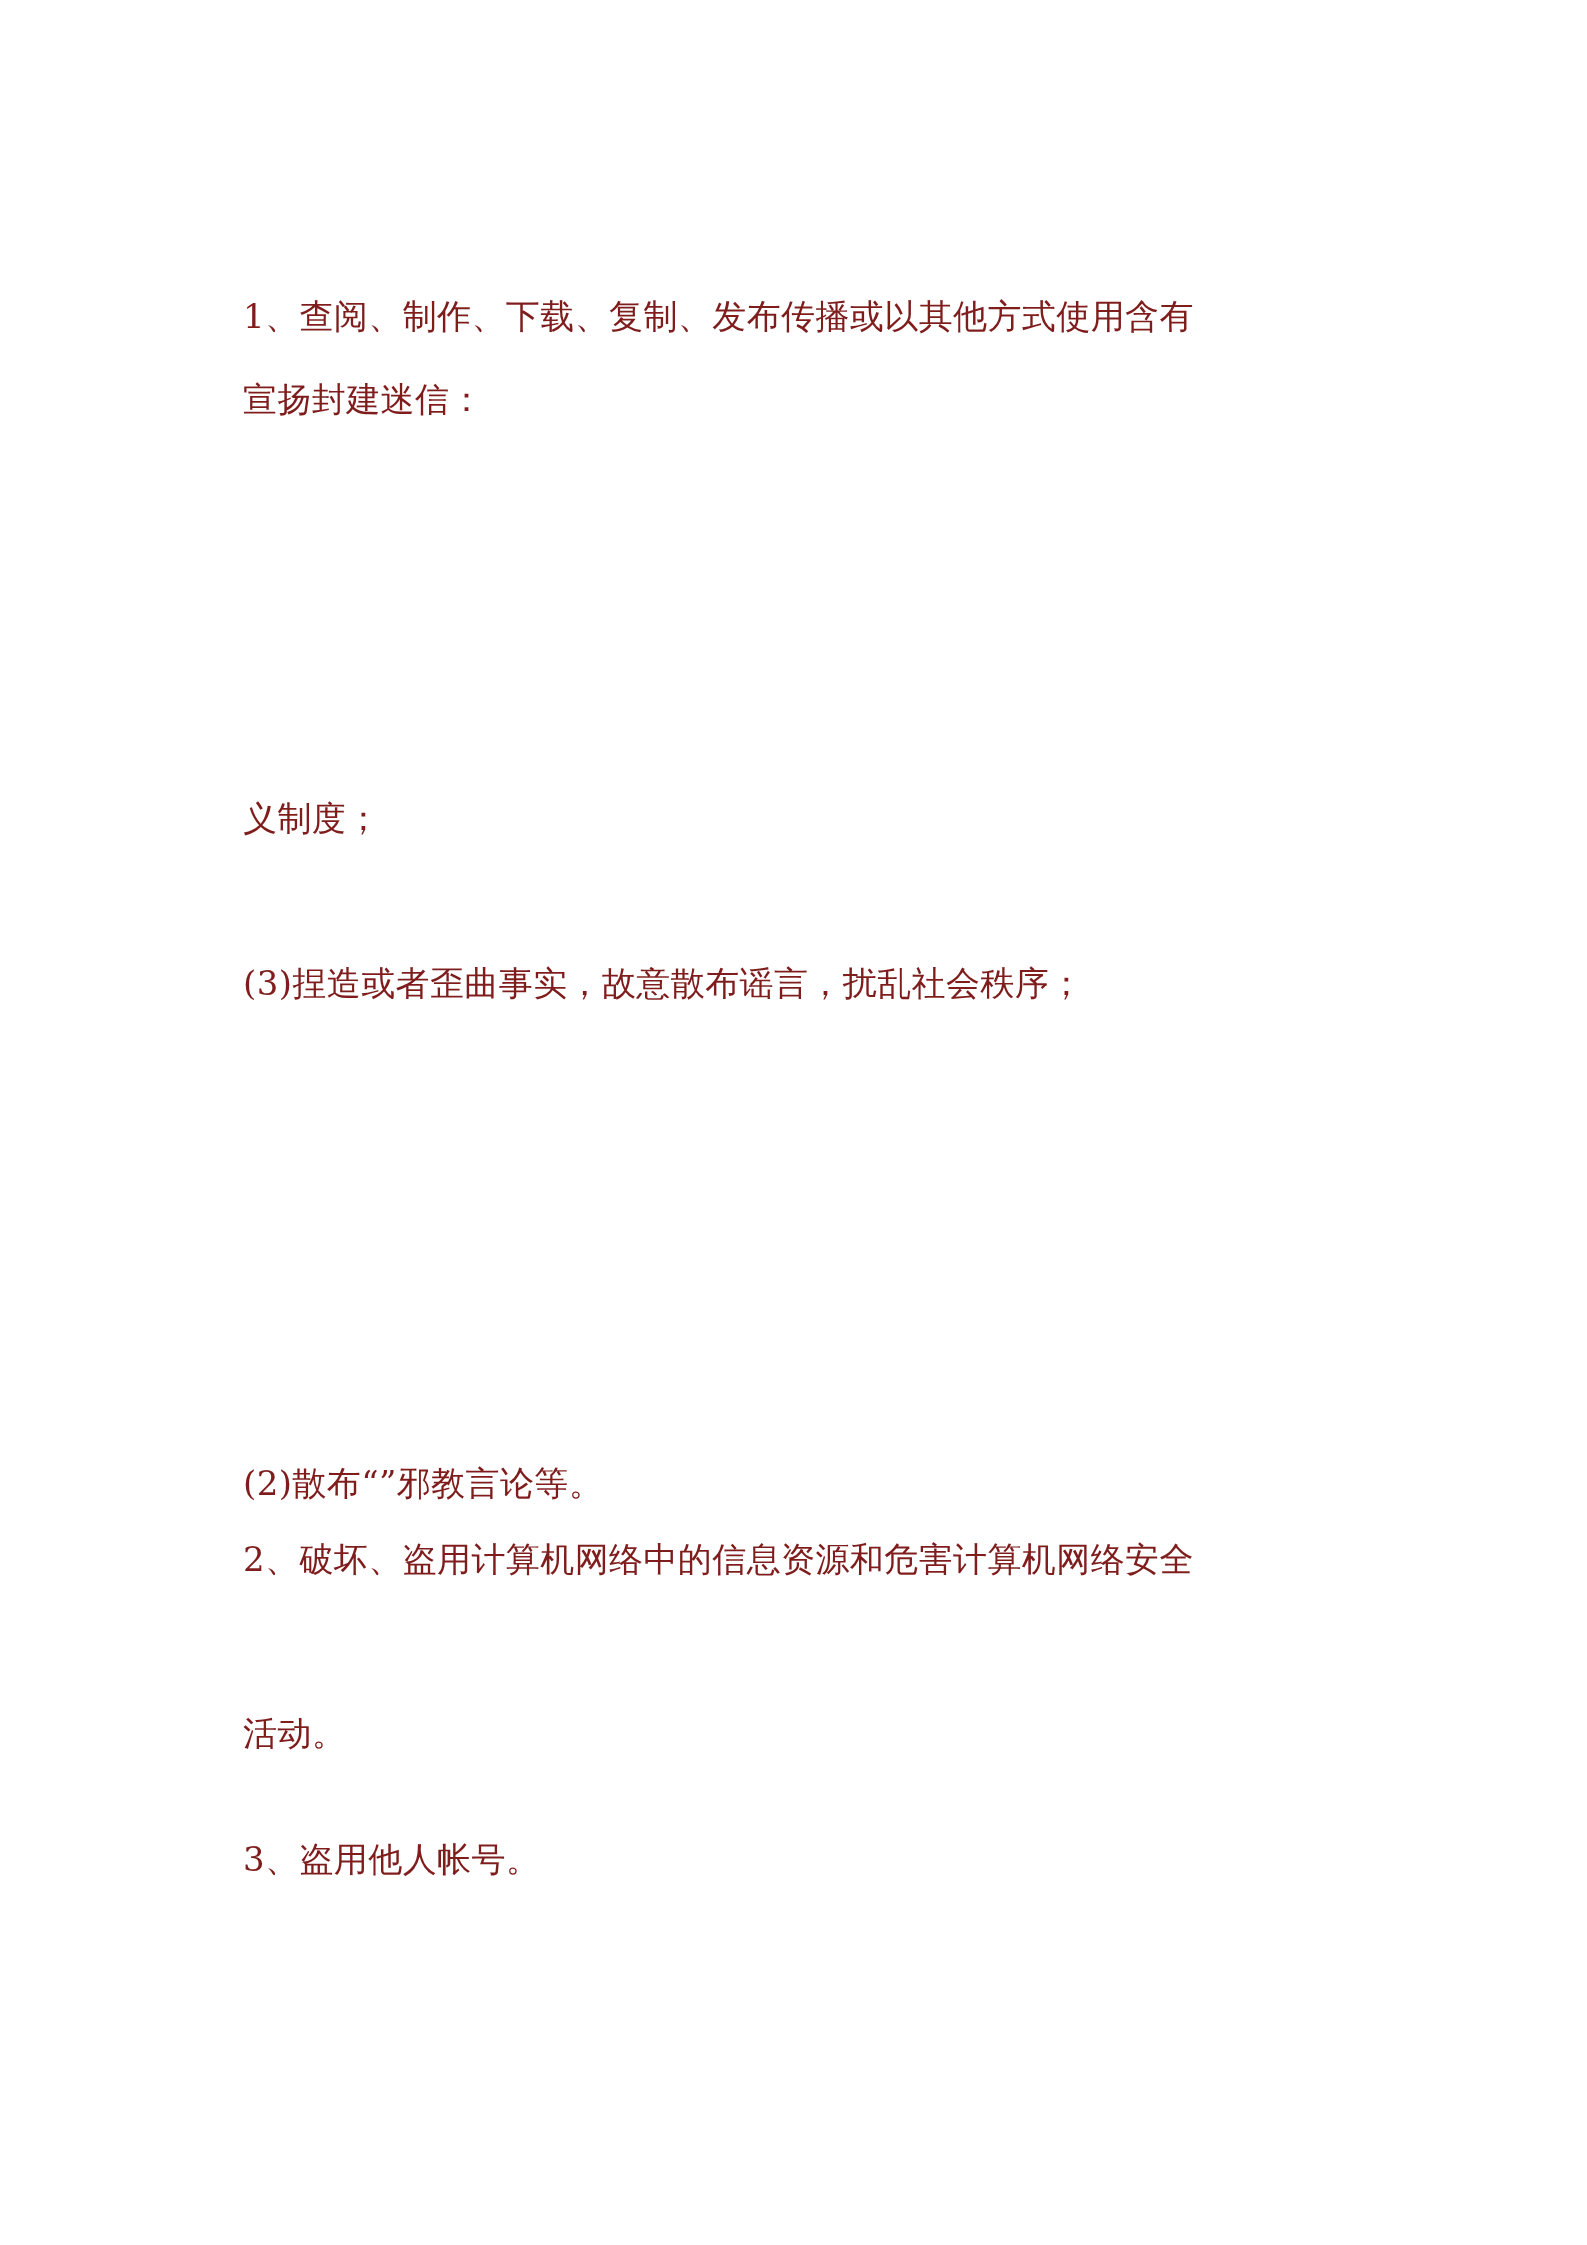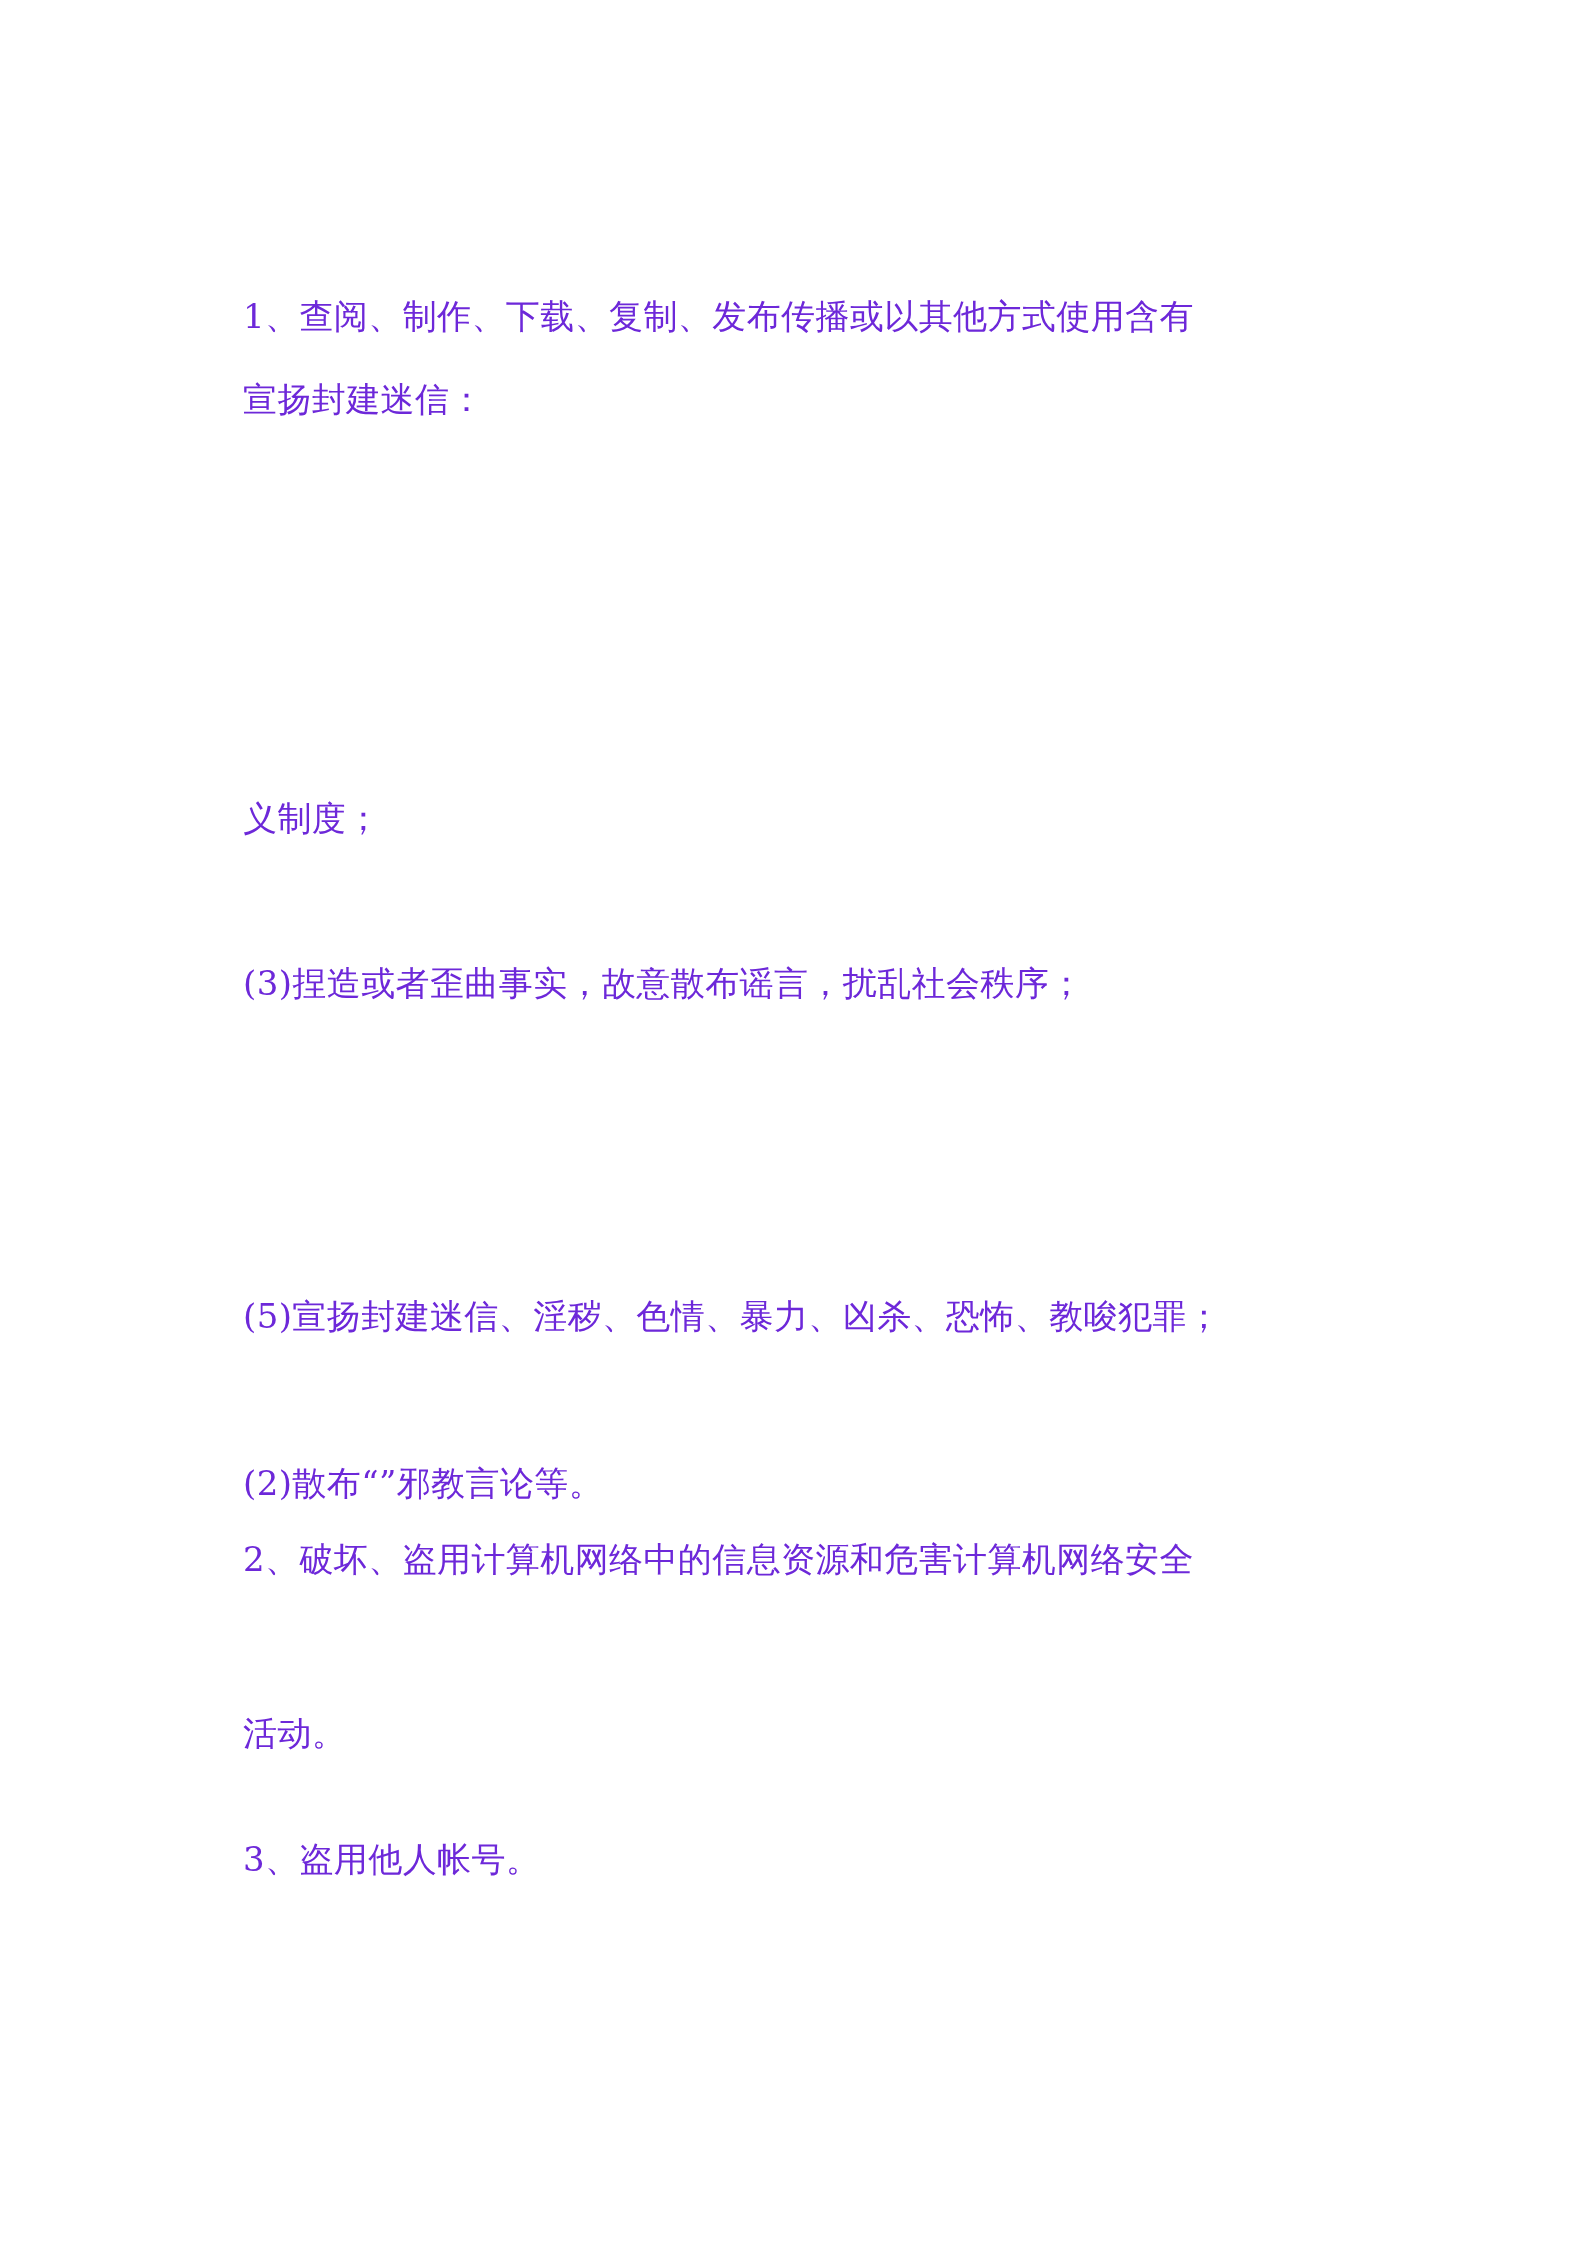--- a/index.html
+++ b/index.html
@@ -22,30 +22,29 @@
       background: #ffffff;
     }
     .line {
       position: absolute;
       left: 243px;
       white-space: nowrap;
       font-family: "DejaVu Serif", "Liberation Serif", serif;
       font-size: 34px;
       line-height: 38px;
       height: 38px;
-      color: #6d28d9;
+      color: #7f1d1d;
       letter-spacing: 0.4px;
     }
   </style>
 </head>
 <body>
 
 <div class="page">
   <div class="line" style="top:297px">1、查阅、制作、下载、复制、发布传播或以其他方式使用含有</div>
   <div class="line" style="top:380px">宣扬封建迷信：</div>
   <div class="line" style="top:799px">义制度；</div>
   <div class="line" style="top:964px">(3)捏造或者歪曲事实，故意散布谣言，扰乱社会秩序；</div>
-  <div class="line" style="top:1297px">(5)宣扬封建迷信、淫秽、色情、暴力、凶杀、恐怖、教唆犯罪；</div>
   <div class="line" style="top:1464px">(2)散布“”邪教言论等。</div>
   <div class="line" style="top:1540px">2、破坏、盗用计算机网络中的信息资源和危害计算机网络安全</div>
   <div class="line" style="top:1714px">活动。</div>
   <div class="line" style="top:1840px">3、盗用他人帐号。</div>
 </div>
 
 </body></html>

